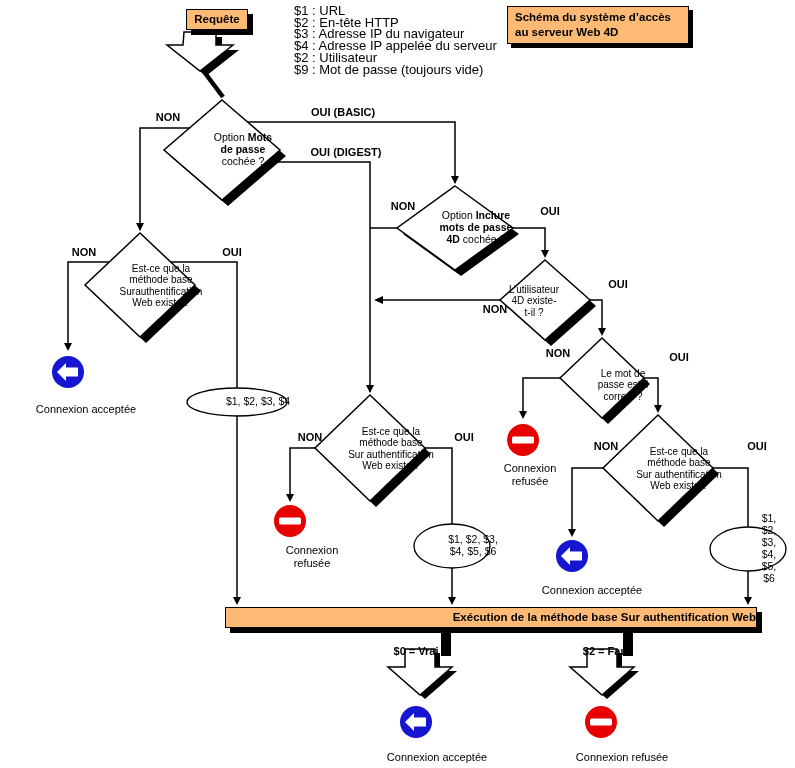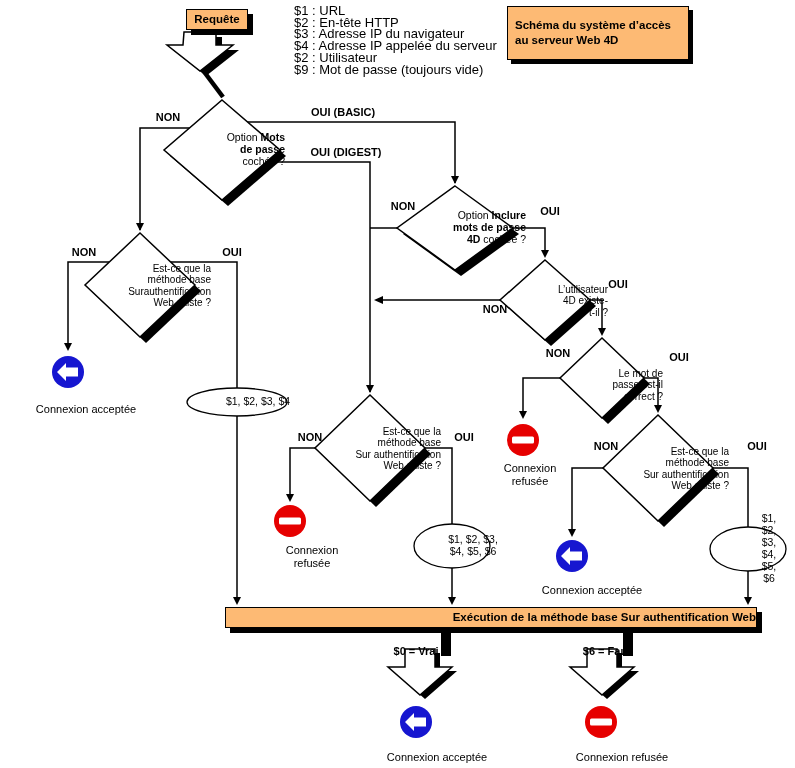--- a/index.html
+++ b/index.html
@@ -9,22 +9,22 @@
   }
   svg.layer { position:absolute; left:0; top:0; }
   .ctr { position:absolute; transform:translate(-50%,-50%); text-align:center; line-height:1.14;padding-left:42px; }
   .pre { white-space:pre-line; }
   .nowrap { white-space:nowrap; }
   .box {
     position:absolute; background:#fdba74; border:1.5px solid #000;
     box-shadow:5px 5px 0 #000; box-sizing:border-box;
   }
   .bold { font-weight:bold; }
-  .dtext { font-size:10px;text-align:right; }
-  .dtext-lg { font-size:10.5px;text-align:right; }
+  .dtext { font-size:10px; }
+  .dtext-lg { font-size:10.5px; }
   .edge { font-weight:bold; font-size:11px; white-space:nowrap; }
   .out { font-size:11px; }
   .params { font-size:10.5px; }
   .legend { position:absolute; left:294px; top:5px; }
   .legend div { font-size:13px; line-height:11.7px; white-space:nowrap; }
 </style>
 </head>
 <body>
 
 <div class="canvas">
@@ -148,39 +148,39 @@
 
   <div class="legend">
     <div>$1 : URL</div>
     <div>$2 : En-tête HTTP</div>
     <div>$3 : Adresse IP du navigateur</div>
     <div>$4 : Adresse IP appelée du serveur</div>
     <div>$2 : Utilisateur</div>
     <div>$9 : Mot de passe (toujours vide)</div>
   </div>
 
-  <div class="box bold pre" style="left:507px;top:6px;width:182px;padding:11px 7px;font-size:11.5px;box-shadow:4px 4px 0 #000;line-height:1.3">Schéma du système d’accès
+  <div class="box bold pre" style="left:507px;top:6px;width:182px;padding:3px 7px;font-size:11.5px;box-shadow:4px 4px 0 #000;line-height:1.3">Schéma du système d’accès
 au serveur Web 4D</div>
 
   <div class="box bold" style="left:225px;top:607px;width:532px;height:21px;line-height:19px;text-align:right;font-size:11.5px">Exécution de la méthode base Sur authentification Web</div>
 
   <div class="ctr pre dtext-lg" style="left:222px;top:150px;width:84px"><span>Option </span><b>Mots
 de passe</b><span>
 cochée ?</span></div>
 
   <div class="ctr pre dtext" style="left:140px;top:286px;width:100px">Est-ce que la
 méthode base
 Surauthentification
 Web existe ?</div>
 
   <div class="ctr pre dtext-lg" style="left:455px;top:228px;width:100px"><span>Option </span><b>Inclure
 mots de passe
 4D</b><span> cochée ?</span></div>
 
-  <div class="ctr pre dtext" style="left:545px;top:301px;width:84px">L’utilisateur
+  <div class="ctr pre dtext" style="left:513px;top:301px;width:84px">L’utilisateur
 4D existe-
 t-il ?</div>
 
   <div class="ctr pre dtext" style="left:602px;top:385px;width:80px">Le mot de
 passe est-il
 correct ?</div>
 
   <div class="ctr pre dtext" style="left:370px;top:449px;width:100px">Est-ce que la
 méthode base
 Sur authentification
@@ -211,17 +211,17 @@
   <div class="ctr edge" style="left:289px;top:437px">NON</div>
   <div class="ctr edge" style="left:443px;top:437px">OUI</div>
   <div class="ctr edge" style="left:585px;top:446px">NON</div>
   <div class="ctr edge" style="left:736px;top:446px">OUI</div>
 
   <div class="ctr out nowrap" style="left:65px;top:409px">Connexion acceptée</div>
   <div class="ctr out" style="left:291px;top:557px;width:62px">Connexion refusée</div>
   <div class="ctr out" style="left:509px;top:475px;width:62px">Connexion refusée</div>
   <div class="ctr out nowrap" style="left:571px;top:590px">Connexion acceptée</div>
   <div class="ctr edge" style="left:395px;top:651px">$0 = Vrai</div>
-  <div class="ctr edge" style="left:587px;top:651px">$6 = Faux</div>
+  <div class="ctr edge" style="left:587px;top:651px">$2 = Faux</div>
   <div class="ctr out nowrap" style="left:416px;top:757px">Connexion acceptée</div>
   <div class="ctr out nowrap" style="left:601px;top:757px">Connexion refusée</div>
 
 </div>
 
 </body></html>

